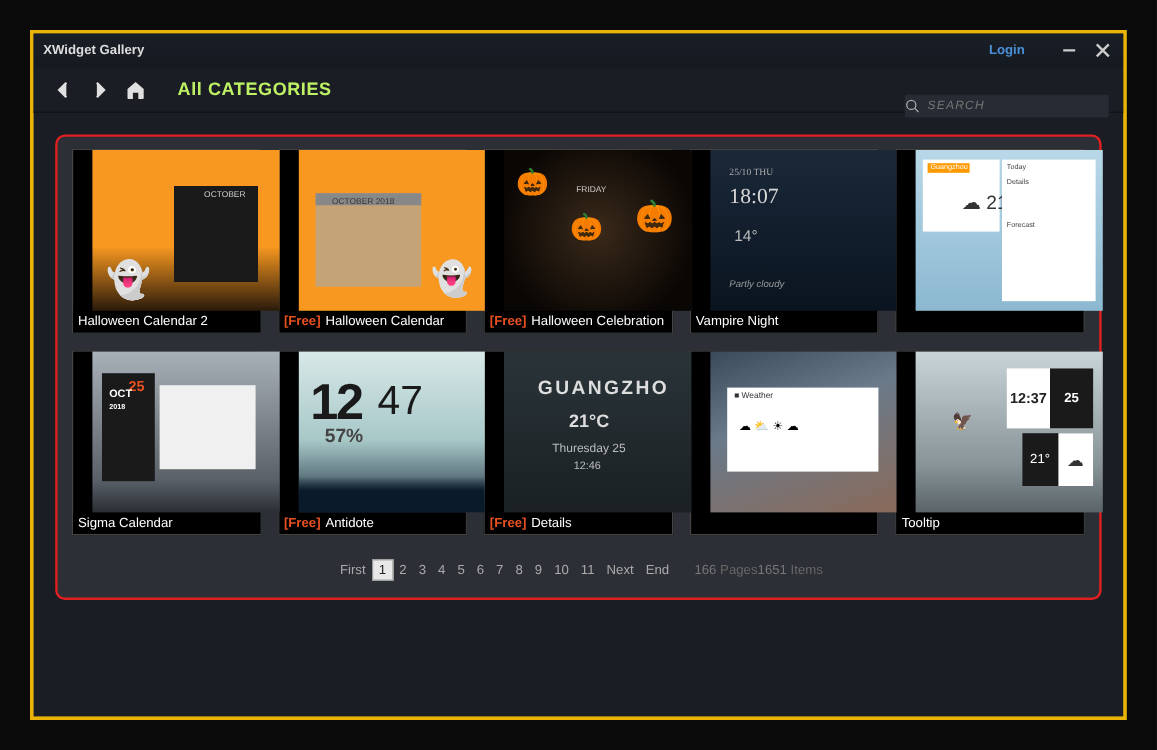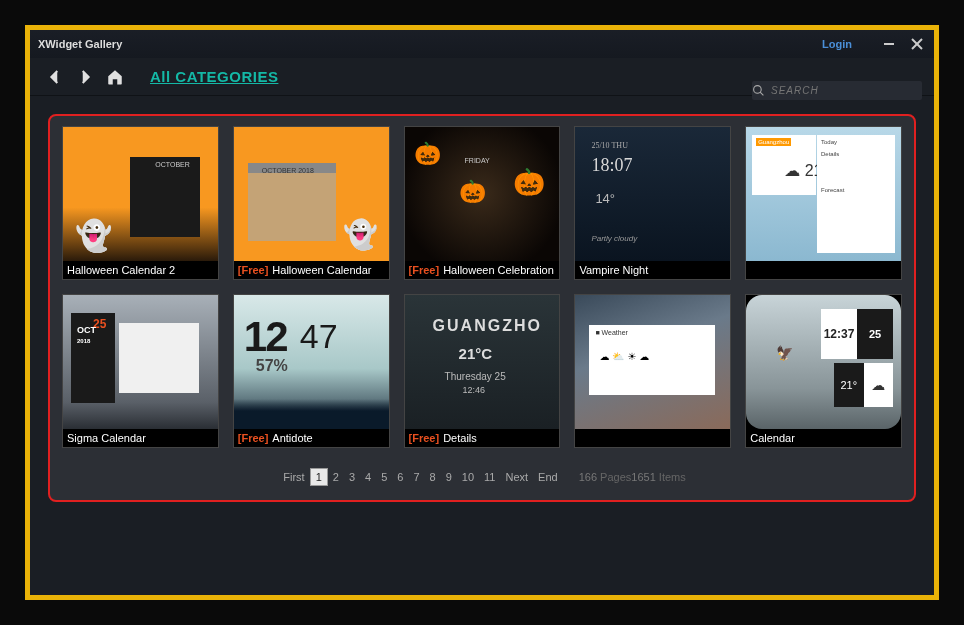--- a/index.html
+++ b/index.html
@@ -1,35 +1,35 @@
 <!DOCTYPE html>
 <html><head>
 <meta charset="utf-8">
 <style>
 * { margin: 0; padding: 0; box-sizing: border-box; }
 body { background: #0a0a0a; font-family: Arial, sans-serif; width: 964px; height: 625px; overflow: hidden; position: relative; }
-.window { position: absolute; top: 25px; left: 25px; width: 914px; height: 575px; background: #1a1e24; border: 5px solid #eab308; }
+.window { position: absolute; top: 25px; left: 25px; width: 914px; height: 575px; background: #1a1e24; border: 3px solid #eab308; }
 .titlebar { height: 28px; background: linear-gradient(180deg, #1a1e26 0%, #151920 100%); display: flex; align-items: center; padding: 0 8px; color: #ddd; font-size: 11px; font-weight: bold; }
 .titlebar .spacer { flex: 1; }
 .titlebar .login { color: #4a8fd8; font-size: 11px; margin-right: 18px; cursor: pointer; }
 .titlebar .win-btn { width: 18px; height: 18px; margin-left: 10px; display: flex; align-items: center; justify-content: center; cursor: pointer; color: #ccc; }
 .titlebar .win-btn svg { stroke: currentColor; }
 .navbar { height: 38px; background: #1a1e24; display: flex; align-items: center; padding: 0 12px; border-bottom: 1px solid #0f1216; }
 .nav-icon { width: 26px; height: 26px; display: flex; align-items: center; justify-content: center; cursor: pointer; margin-right: 4px; color: #e0e0e0; }
 .nav-icon svg { stroke: currentColor; fill: currentColor; }
-.nav-title { margin-left: 18px; color: #14b8a6; font-size: 15px; font-weight: bold; letter-spacing: 0.5px; text-decoration: underline; }
+.nav-title { margin-left: 18px; color: #bef264; font-size: 15px; font-weight: bold; letter-spacing: 0.5px; }
 .nav-spacer { flex: 1; }
 .search-wrap { display: flex; align-items: center; background: #272b33; border-radius: 2px; padding: 3px 0; width: 170px; margin-top: 28px; }
 .search-wrap svg { stroke: #aaa; margin-right: 6px; }
 .search-input { background: transparent; border: none; outline: none; color: #888; font-size: 10px; font-style: italic; width: 130px; letter-spacing: 1px; }
 .content { padding: 18px; position: relative; }
 .gallery-frame { border: 2px solid #e02020; border-radius: 8px; padding: 10px 12px 14px 12px; background: #2c2f35; }
 .grid { display: grid; grid-template-columns: repeat(5, 1fr); gap: 14px; }
 .card { border: 1px solid #444; background: #000; cursor: pointer; }
-.thumb { width: 100%; height: 134px; position: relative; overflow: hidden; }
+.thumb { width: 100%; height: 134px; position: relative; overflow: hidden; margin-left: 16px; }
 .card-label { background: #000; color: #fff; font-size: 11px; padding: 3px 4px; white-space: nowrap; overflow: hidden; display: flex; gap: 4px; }
 .free-tag { color: #e85020; font-weight: bold; }
 .pagination { display: flex; align-items: center; justify-content: center; margin-top: 20px; font-size: 11px; color: #aaa; }
 .pagination .pg { cursor: pointer; padding: 2px 5px; }
 .pagination .pg.active { background: #e8e8e8; color: #222; border: 1px solid #999; }
 .pagination .info { margin-left: 16px; color: #666; }
 .pagination .info .num { color: #777; }
 
 
 .t-halloween1 { background: linear-gradient(180deg, #f89820 0%, #f89820 60%, #2a1a0a 100%); }
@@ -71,21 +71,21 @@
 .t-chicago { background: linear-gradient(180deg, #2a3438 0%, #1a2024 100%); }
 .t-chicago::before { content: 'GUANGZHO'; position: absolute; left: 28px; top: 22px; color: #ddd; font-size: 16px; font-weight: bold; letter-spacing: 2px; }
 .t-chicago::after { content: '21°C'; position: absolute; left: 54px; top: 50px; color: #ddd; font-size: 15px; font-weight: bold; }
 .t-chicago .thur { position:absolute; left:40px; top:76px; color:#bbb; font-size:10px; }
 .t-chicago .time { position:absolute; left:58px; top:90px; color:#bbb; font-size:9px; }
 
 .t-plain { background: linear-gradient(160deg, #3a4a5a 0%, #6a7a8a 40%, #8a6a5a 100%); }
 .t-plain::before { content: ''; position: absolute; left: 14px; top: 30px; width: 126px; height: 70px; background: #fff; }
 .t-plain .wlbl { position:absolute; left:20px; top:34px; font-size:7px; color:#333; }
 
-.t-tooltip { background: linear-gradient(180deg, #c8d4d8 0%, #889498 70%, #5a6468 100%); border-radius: 16px; }
+.t-tooltip { background: linear-gradient(180deg, #c8d4d8 0%, #889498 70%, #5a6468 100%); }
 .t-tooltip .b1 { position:absolute; right:8px; top:14px; width:72px; height:50px; background:#fff; color:#222; font-size:12px; font-weight:bold; display:flex; }
 .t-tooltip .b1a { width:50%; display:flex; align-items:center; justify-content:center; }
 .t-tooltip .b1b { width:50%; background:#1a1a1a; color:#fff; display:flex; align-items:center; justify-content:center; font-size:11px; }
 .t-tooltip .b2 { position:absolute; right:8px; top:68px; width:59px; height:44px; background:#1a1a1a; color:#fff; font-size:11px; display:flex; }
 .t-tooltip .b2a { width:50%; display:flex; align-items:center; justify-content:center; }
 .t-tooltip .b2b { width:50%; background:#fff; color:#333; display:flex; align-items:center; justify-content:center; font-size:14px; }
 .t-tooltip .bird { position:absolute; left:30px; top:50px; font-size:14px; color:#222; }
 </style>
 </head>
 <body>
@@ -237,21 +237,21 @@
                 <div class="b1a">12:37</div>
                 <div class="b1b">25</div>
               </div>
             <div class="b2">
                 <div class="b2a">21°</div>
                 <div class="b2b">☁</div>
               </div>
             <span class="bird">🦅</span>
           </div>
           <div class="card-label">
-            <span>Calendar</span>
+            <span>Tooltip</span>
           </div>
         </div>
 
       </div>
 
       <div class="pagination">
         <span class="pg">First</span>
         <span class="pg active">1</span>
         <span class="pg">2</span>
         <span class="pg">3</span>

